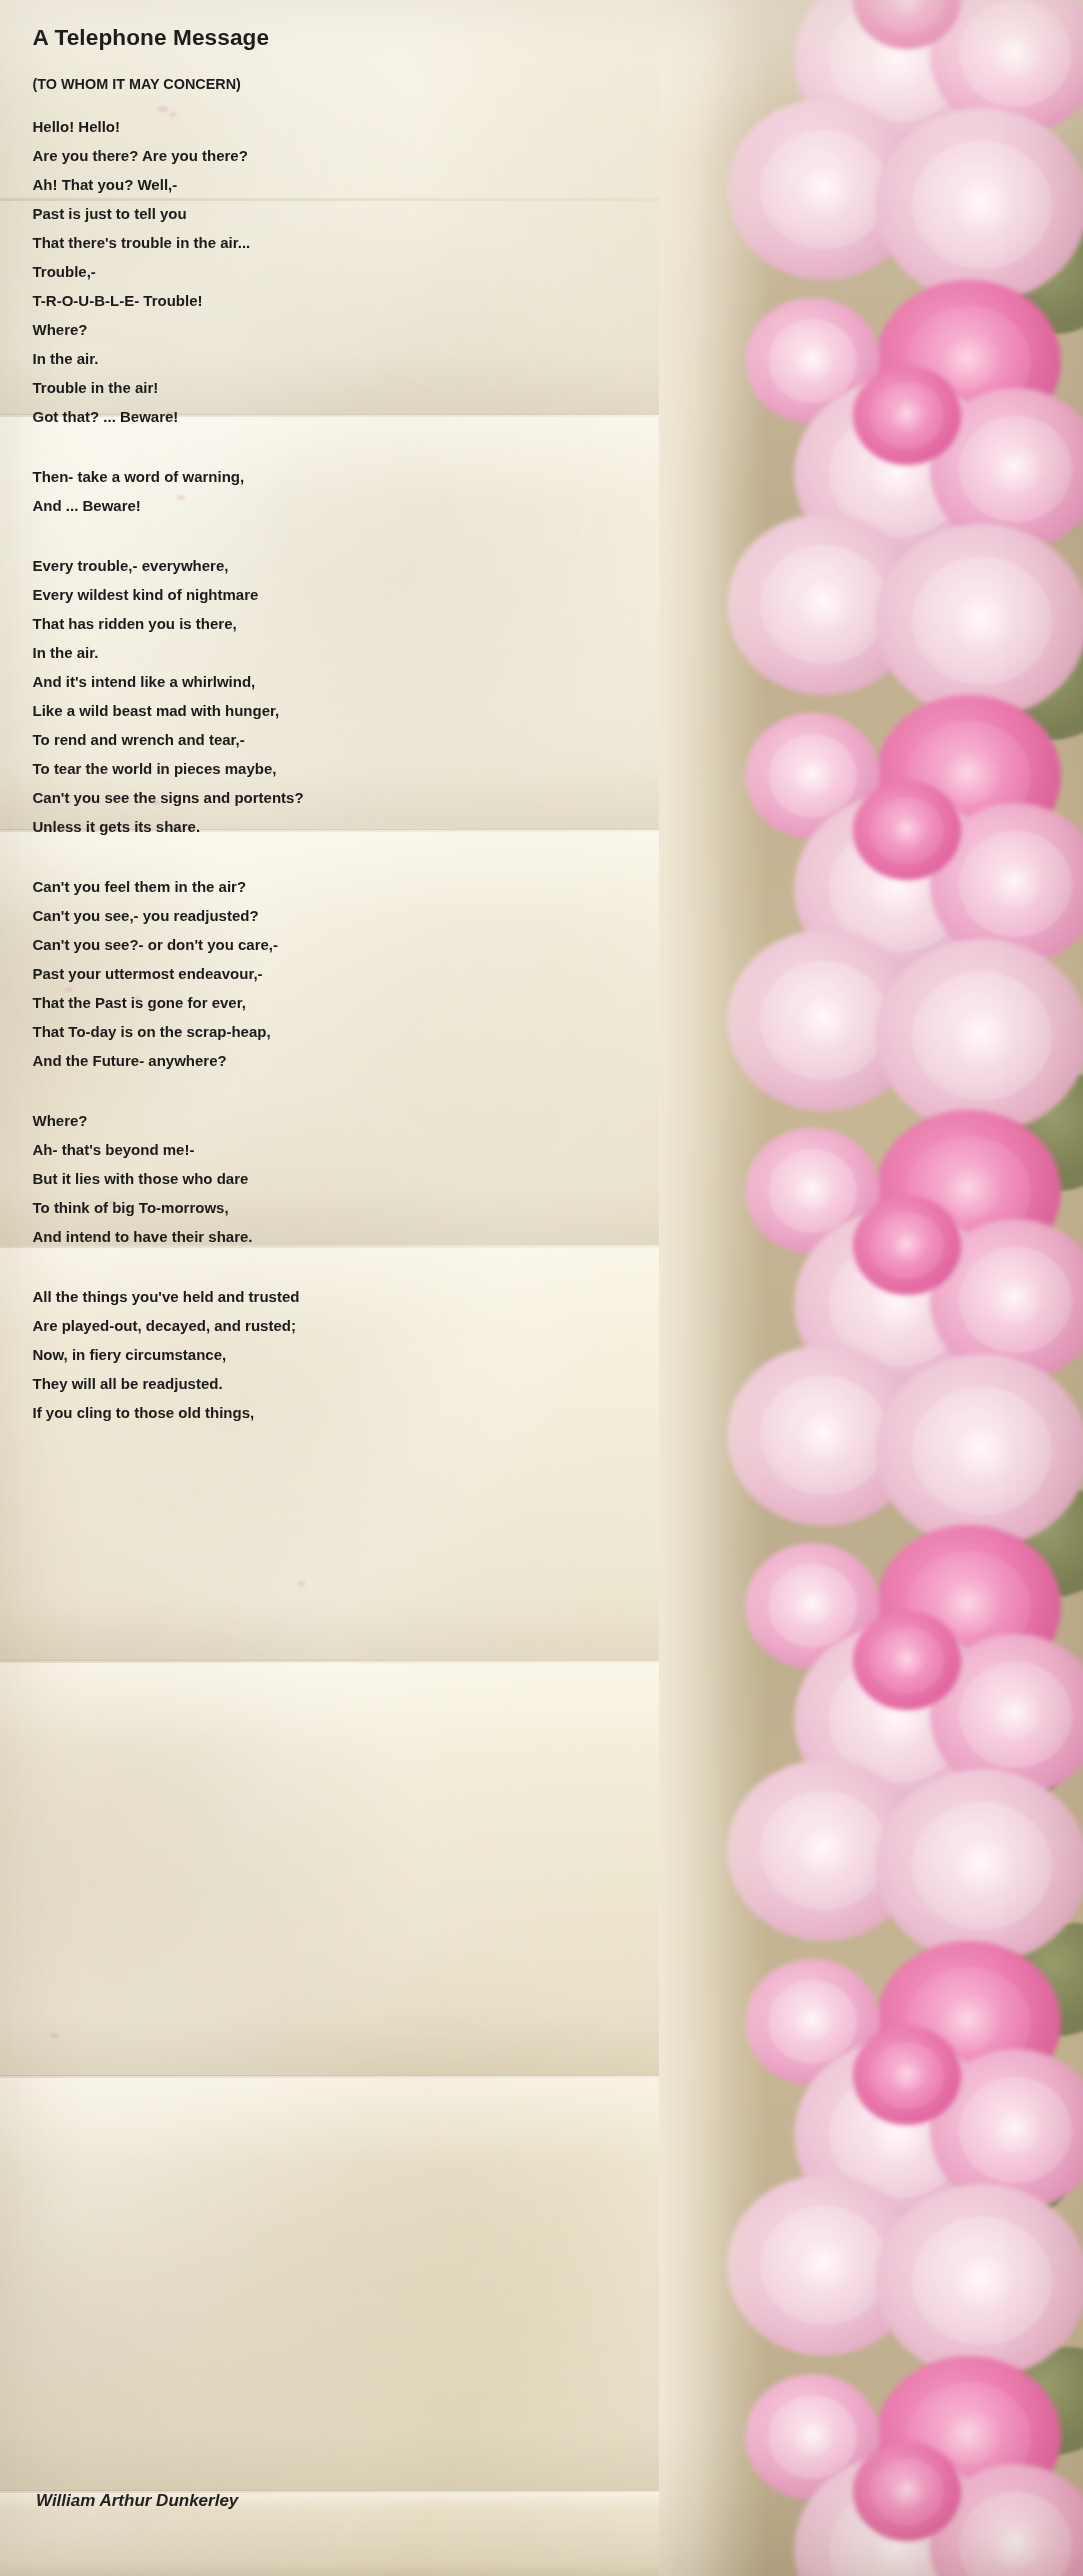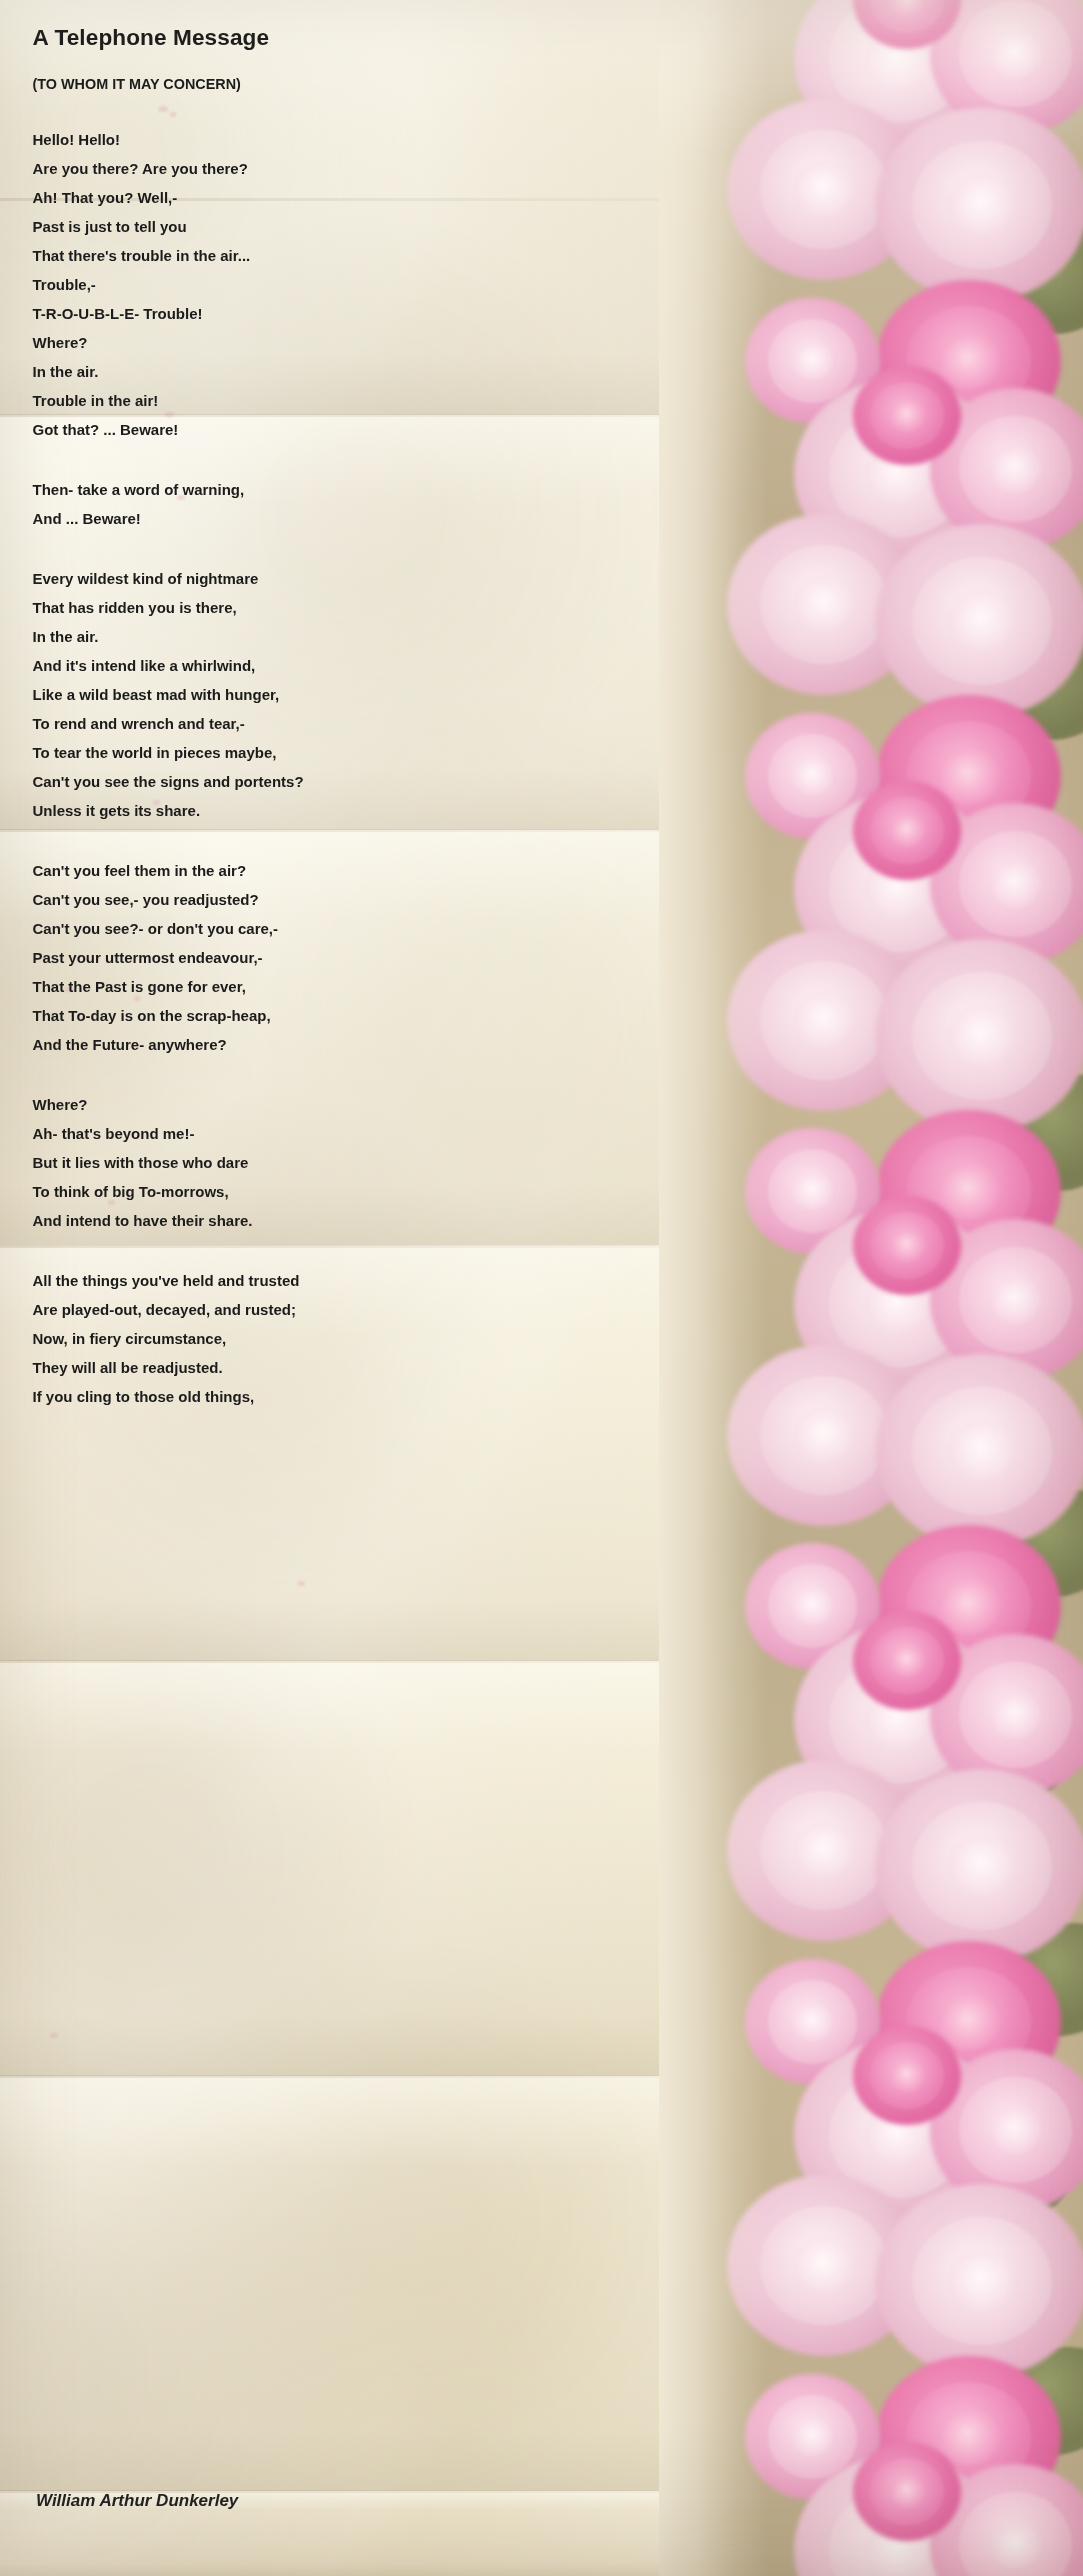--- a/index.html
+++ b/index.html
@@ -153,21 +153,21 @@
     position: absolute;
     left: 32.5px;
     top: 76px;
     font-size: 14.4px;
     font-weight: bold;
     color: #1c1c1c;
   }
   .stanzas {
     position: absolute;
     left: 32.5px;
-    top: 125px;
+    top: 112px;
     width: 505px;
   }
   .stanza {
     margin: 0 0 31px 0;
   }
   .line {
     font-size: 15px;
     font-weight: bold;
     color: #1b1b1b;
     line-height: 29px;
@@ -540,20 +540,21 @@
         <div class="line">Trouble in the air!</div>
         <div class="line">Got that? ... Beware!</div>
       </div>
 
       <div class="stanza">
         <div class="line">Then- take a word of warning,</div>
         <div class="line">And ... Beware!</div>
       </div>
 
       <div class="stanza">
+        <div class="line">Every trouble,- everywhere,</div>
         <div class="line">Every wildest kind of nightmare</div>
         <div class="line">That has ridden you is there,</div>
         <div class="line">In the air.</div>
         <div class="line">And it's intend like a whirlwind,</div>
         <div class="line">Like a wild beast mad with hunger,</div>
         <div class="line">To rend and wrench and tear,-</div>
         <div class="line">To tear the world in pieces maybe,</div>
         <div class="line">Can't you see the signs and portents?</div>
         <div class="line">Unless it gets its share.</div>
       </div>

